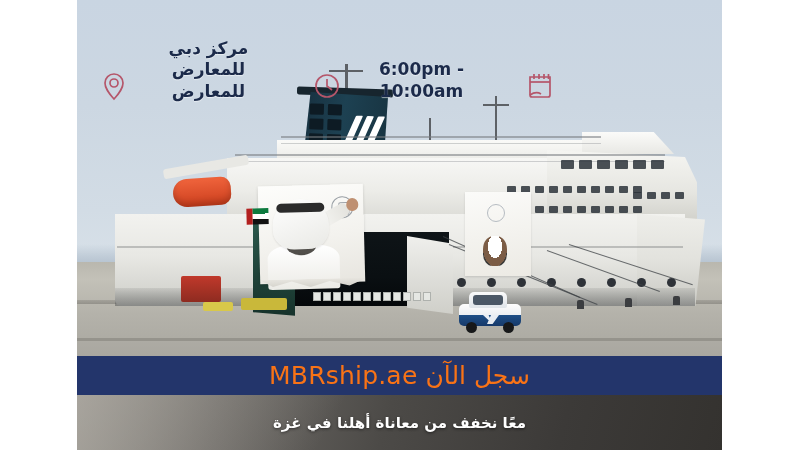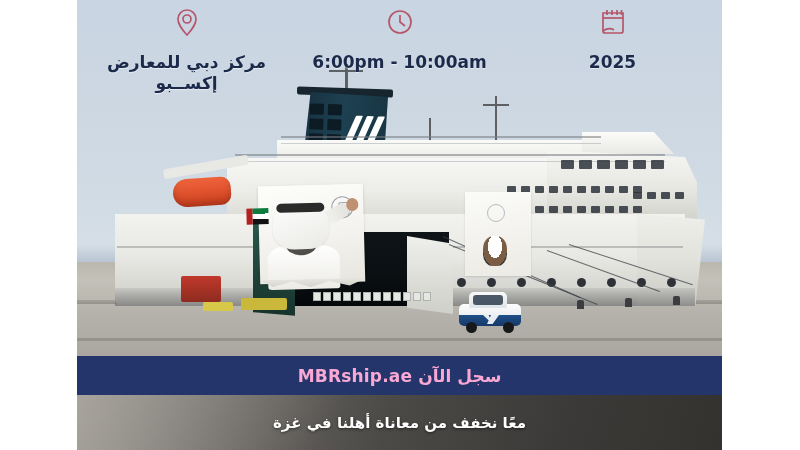--- a/index.html
+++ b/index.html
@@ -298,38 +298,38 @@
   .containers i{ width:8px; height:9px; background:#e5e7e3; border:1px solid #aeb1ad; }
 
   
   .info-row{
     position:absolute; left:0; top:6px; width:100%; height:96px;
     display:flex; flex-direction:row-reverse; justify-content:center;
     gap:38px; z-index:6;
   }
   .info-block{
     width:175px; text-align:center;
-    display:flex; flex-direction:column; align-items:center; gap:14px;
+    display:flex; flex-direction:row; align-items:flex-end; gap:14px;
   }
   .info-icon{ width:30px; height:32px; position:relative; }
   .info-text{
     color:#1b2a4a; font-weight:700; font-size:17px; line-height:1.26;
     direction:rtl;
     text-shadow:0 1px 1px rgba(255,255,255,.55);
   }
   .icon-stroke{ stroke:#b5566a; fill:none; stroke-width:1.7; }
 
   
   .cta-bar{
     position:absolute; left:0; top:356px; width:100%; height:39px;
     background:#23356b; z-index:8;
     display:flex; align-items:center; justify-content:center;
   }
   .cta-text{
-    color:#f9a8d4; font-size:17px; font-weight:700; direction:rtl;
+    color:#f97316; font-size:25px; font-weight:400; direction:rtl;
     letter-spacing:.2px; white-space:nowrap;
   }
   .tagline-wrap{
     position:absolute; left:0; top:395px; width:100%; height:55px; z-index:8;
     display:flex; align-items:center; justify-content:center;
   }
   .tagline{
     color:#ffffff; font-size:15px; font-weight:700; direction:rtl;
     white-space:nowrap; text-shadow:0 1px 3px rgba(0,0,0,.55);
   }
@@ -503,21 +503,20 @@
       <div class="info-block">
         <div class="info-icon">
           <svg viewBox="0 0 30 32" width="30" height="32">
             <path class="icon-stroke" d="M5 7 h20 v18 a2 2 0 0 1 -2 2 H7 a2 2 0 0 1 -2 -2 Z"></path>
             <path class="icon-stroke" d="M5 12 h20"></path>
             <path class="icon-stroke" d="M9 4 v5 M14 4 v5 M19 4 v5 M23.5 4 v5"></path>
             <path class="icon-stroke" d="M5 25 q6 -4 11 -1"></path>
           </svg>
         </div>
         <div class="info-text">
-          <div>2025</div>
         </div>
       </div>
 
       <div class="info-block">
         <div class="info-icon">
           <svg viewBox="0 0 30 32" width="30" height="32">
             <circle class="icon-stroke" cx="15" cy="16" r="11"></circle>
             <path class="icon-stroke" d="M15 9 v7 l5 4"></path>
           </svg>
         </div>
@@ -528,21 +527,21 @@
 
       <div class="info-block">
         <div class="info-icon">
           <svg viewBox="0 0 30 32" width="30" height="32">
             <path class="icon-stroke" d="M15 4 a9 9 0 0 1 9 9 c0 6.5 -9 16 -9 16 s-9 -9.5 -9 -16 a9 9 0 0 1 9 -9 Z"></path>
             <circle class="icon-stroke" cx="15" cy="13" r="4"></circle>
           </svg>
         </div>
         <div class="info-text">
           <div>مركز دبي للمعارض</div>
-          <div>إكســبو</div>
+          <div>للمعارض</div>
         </div>
       </div>
 
     </div>
 
     <div class="cta-bar">
       <div class="cta-text">سجل الآن MBRship.ae</div>
     </div>
 
     <div class="tagline-wrap">

